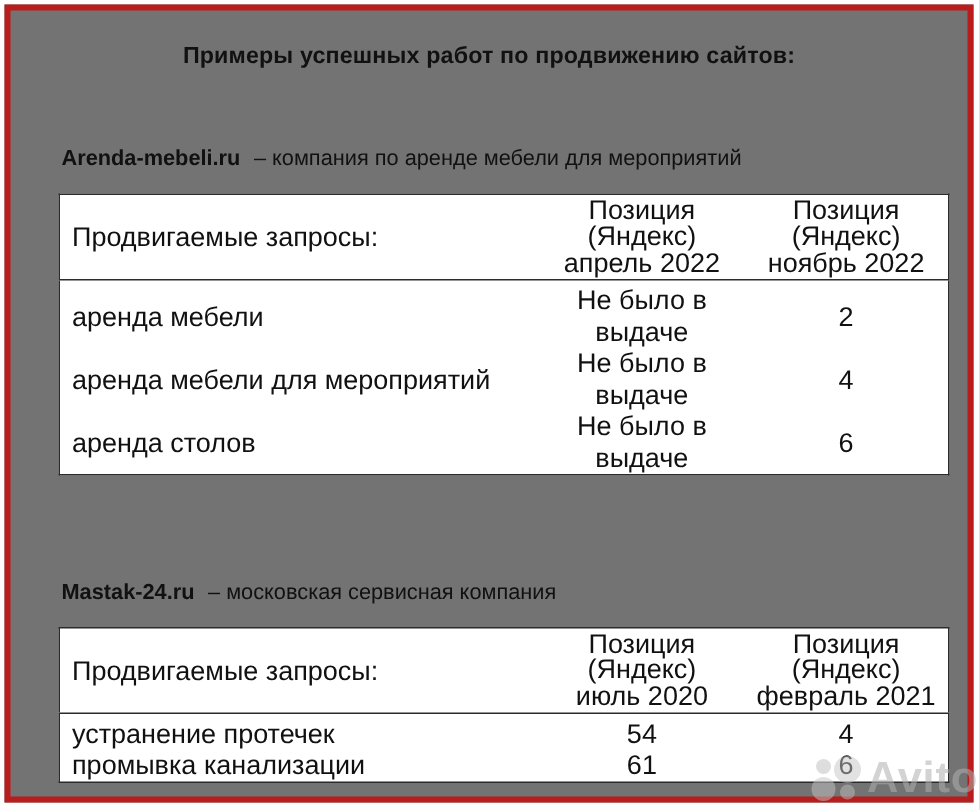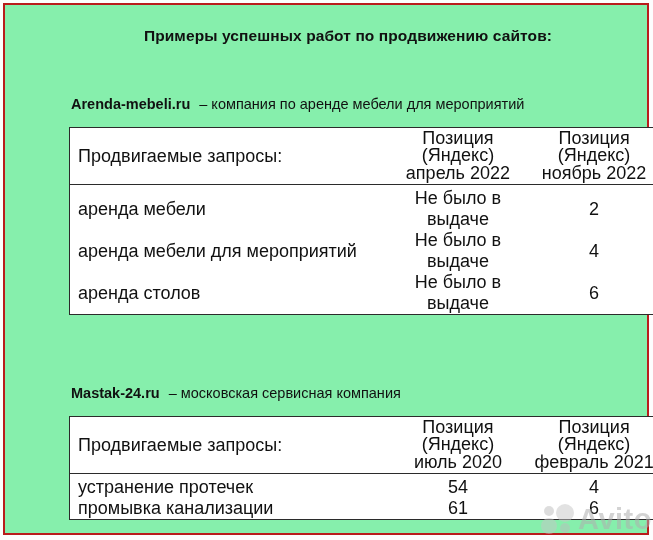--- a/index.html
+++ b/index.html
@@ -12,34 +12,33 @@
   }
   .canvas {
     position: relative;
     width: 653px; height: 540px;
     background: #fdfdfd;
     overflow: hidden;
   }
   .frame {
     position: absolute;
     left: 3px; top: 3px; right: 4px; bottom: 5px;
-    border: 2px solid #b91c1c;
-    background: #86efac;
-    padding-left: 44px;
+    border: 4px solid #b91c1c;
+    background: #737373;
   }
   .title {
     margin: 0;
     padding-top: 21px;
     text-align: center;
     font-size: 15.5px;
     line-height: 19px;
     font-weight: bold;
     letter-spacing: 0.1px;
   }
-  .section { margin-left: 20px; margin-right: 22px; }
+  .section { margin-left: 32px; margin-right: 22px; }
   .section-1 { margin-top: 50px; }
   .section-2 { margin-top: 69px; }
   .section-heading {
     margin: 0 0 14px 2px;
     font-size: 14.5px;
     line-height: 18px;
     font-weight: normal;
   }
   .site-name { font-weight: bold; }
   .site-rest { margin-left: 5px; }

